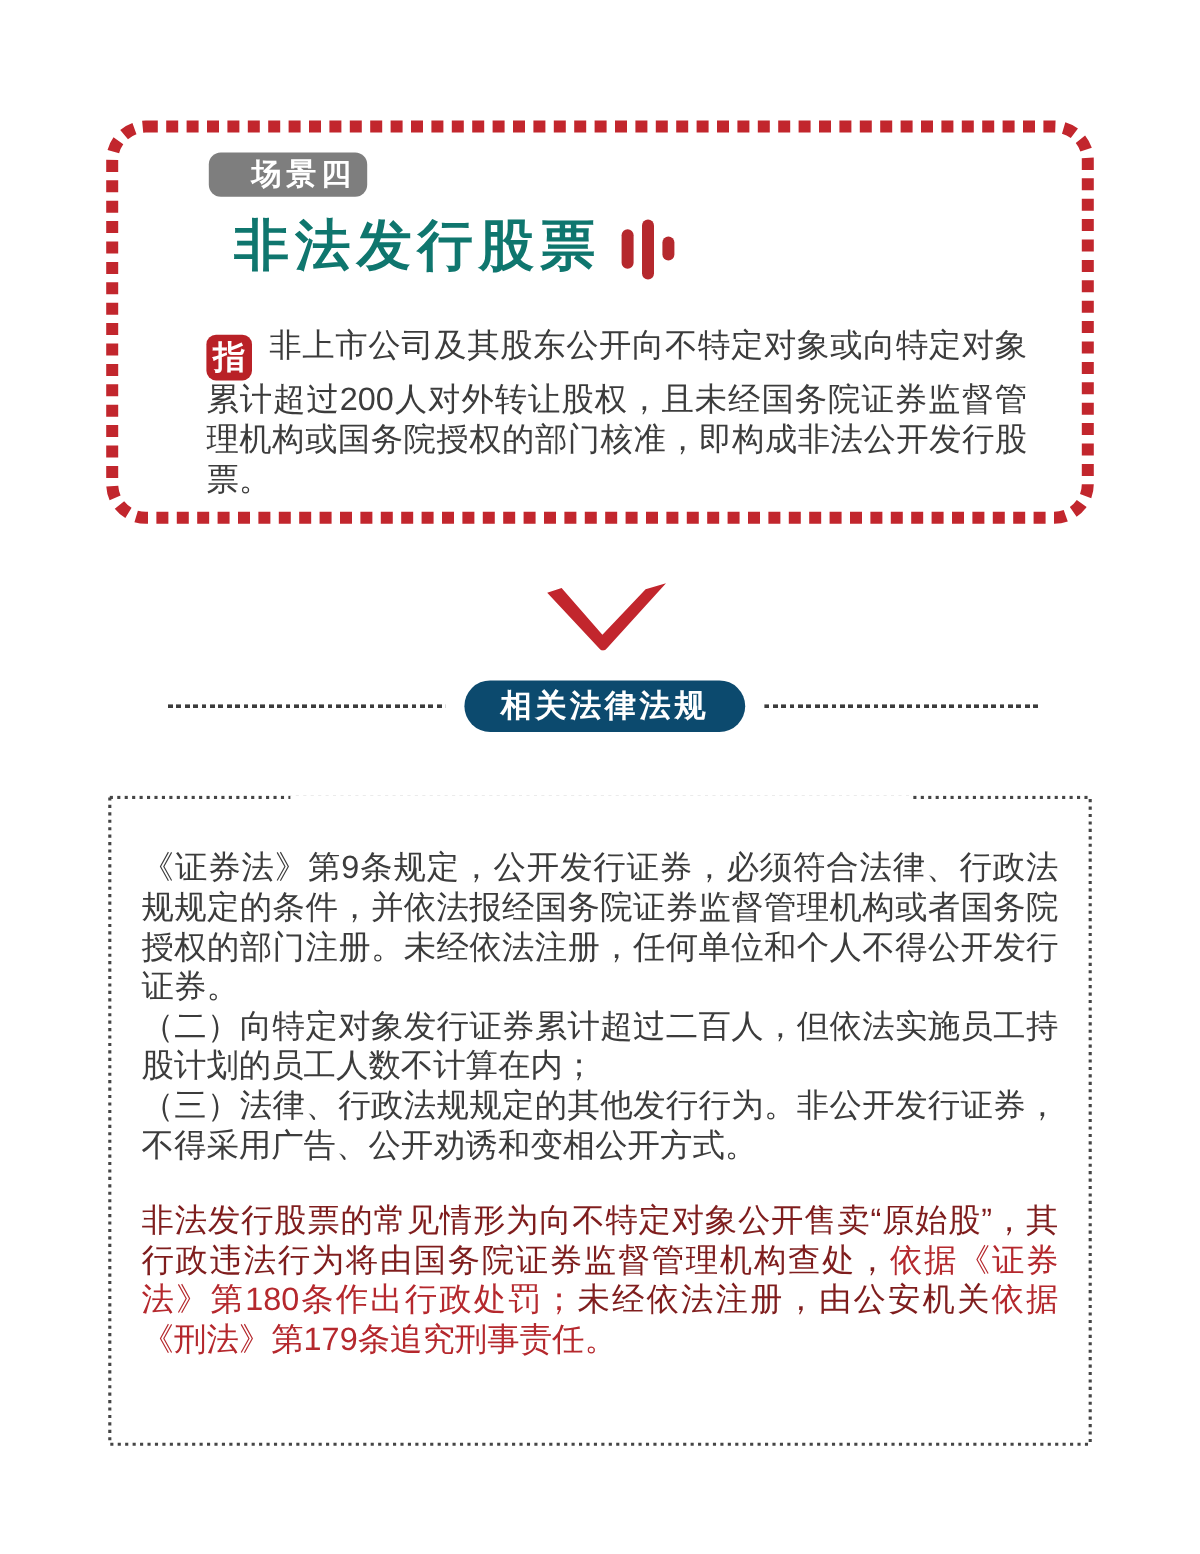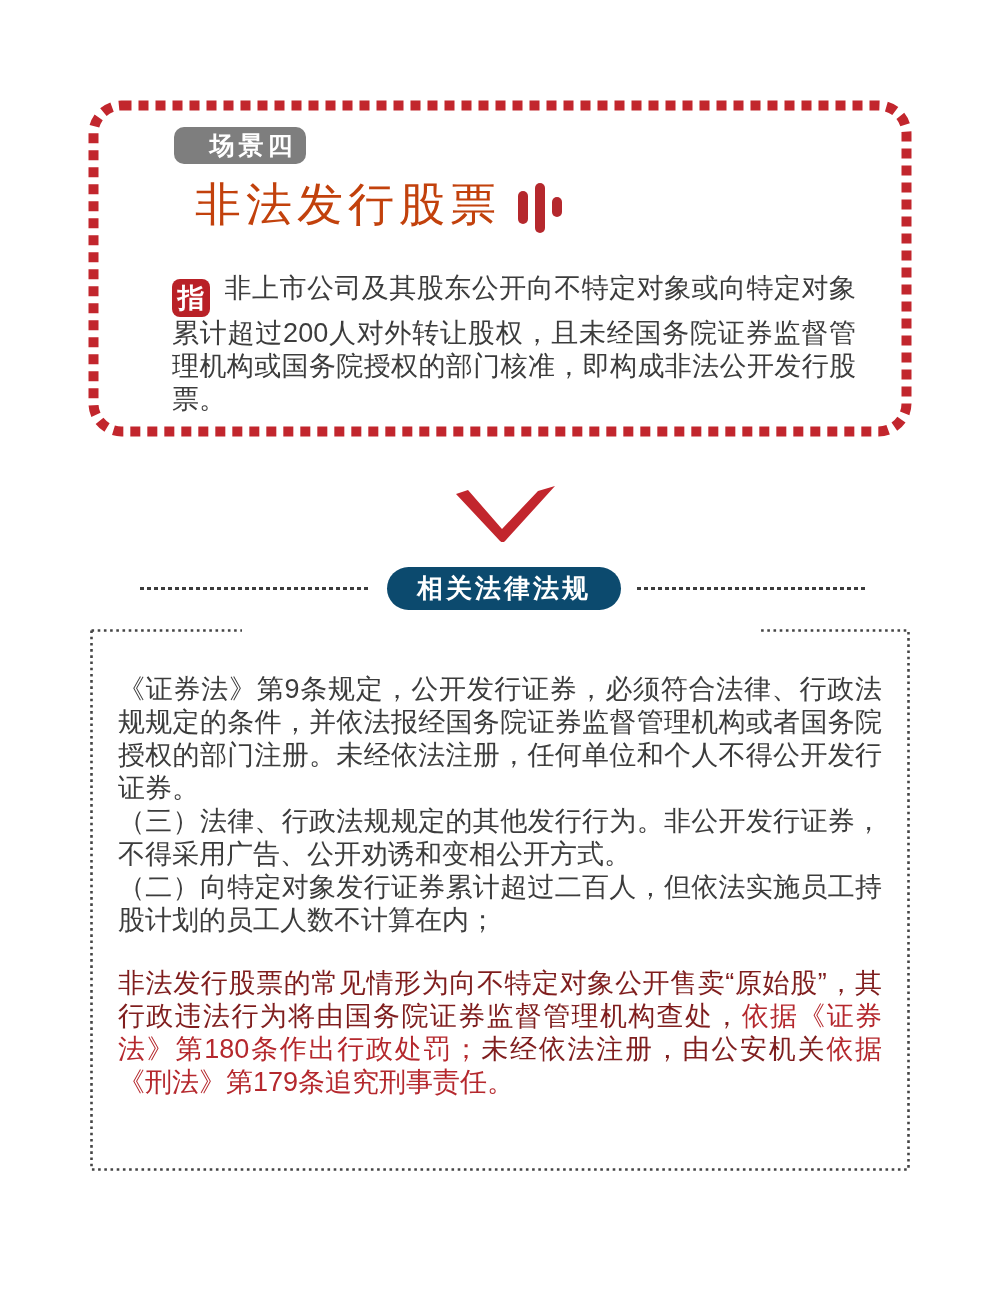--- a/index.html
+++ b/index.html
@@ -16,21 +16,21 @@
 
   .scene-badge {
     position:absolute; left:86px; top:27px; width:132px; height:37px;
     background:#7e7e7e; border-radius:10px;
     color:#ffffff; font-size:25px; font-weight:bold;
     text-align:center; line-height:37px; letter-spacing:4px;padding-left:26px;
   }
 
   .card-title {
     position:absolute; left:107px; top:76px;
-    font-size:46px; font-weight:normal; color:#c2410c; letter-spacing:5px;
+    font-size:46px; font-weight:bold; color:#0f766e; letter-spacing:5px;
     white-space:nowrap; line-height:56px;
   }
 
   .wave-icon { position:absolute; left:428px; top:83px; width:48px; height:52px; }
   .wave-icon .bar { position:absolute; width:10px; border-radius:6px; background:#b5282d; }
   .wave-icon .bar1 { left:2px;  top:8px;  height:33px; }
   .wave-icon .bar2 { left:19px; top:0;    height:50px; }
   .wave-icon .bar3 { left:36px; top:14px; height:20px; }
 
   .scenario-desc {
@@ -57,21 +57,21 @@
     background:repeating-linear-gradient(90deg,#3c3c3c 0 4px,transparent 4px 7px);
   }
   .section-pill {
     width:234px; height:43px; margin:0 16px;
     background:#0c4a6e; border-radius:22px;
     color:#ffffff; font-size:26px; font-weight:bold;
     text-align:center; line-height:43px; letter-spacing:3px;
   }
 
   
-  .law-card { position:absolute; left:90px; top:629px; width:820px; height:542px; }
+  .law-card { position:absolute; left:90px; top:663px; width:820px; height:542px; }
   .law-card .dot-border { position:absolute; left:0; top:0; width:100%; height:100%; }
   .law-text {
     position:absolute; left:28px; top:44px; width:764px;
     font-size:27px; line-height:33px; color:#3c3c3c; text-align:justify;
   }
   .law-text p { margin:0; }
   .closing-para { margin-top:30px !important; }
   .seg-dark { color:#7f1d1d; }
   .seg-red  { color:#b5282d; }
 </style>
@@ -114,19 +114,19 @@
 
   <section class="law-card">
     <svg class="dot-border" viewBox="0 0 820 542" preserveAspectRatio="none" aria-hidden="true">
       <rect x="1.5" y="1.5" width="817" height="539" fill="none" stroke="#454545" stroke-width="2.6" stroke-dasharray="2.6 3.6"></rect>
 
       <rect x="152" y="0" width="516" height="5" fill="#ffffff"></rect>
     </svg>
 
     <div class="law-text">
       <p>《证券法》第9条规定，公开发行证券，必须符合法律、行政法规规定的条件，并依法报经国务院证券监督管理机构或者国务院授权的部门注册。未经依法注册，任何单位和个人不得公开发行证券。</p>
+      <p>（二）向特定对象发行证券累计超过二百人，但依法实施员工持股计划的员工人数不计算在内；</p>
       <p>（三）法律、行政法规规定的其他发行行为。非公开发行证券，不得采用广告、公开劝诱和变相公开方式。</p>
-      <p>（二）向特定对象发行证券累计超过二百人，但依法实施员工持股计划的员工人数不计算在内；</p>
       <p class="closing-para"><span class="seg-dark">非法发行股票的常见情形为向不特定对象公开售卖“原始股”，其行政违法行为将由国务院证券监督管理机构查处，</span><span class="seg-red">依据《证券法》第180条作出行政处罚；</span><span class="seg-dark">未经依法注册，由公安机关</span><span class="seg-red">依据《刑法》第179条追究刑事责任。</span></p>
     </div>
   </section>
 
 </div>
 
 </body></html>

